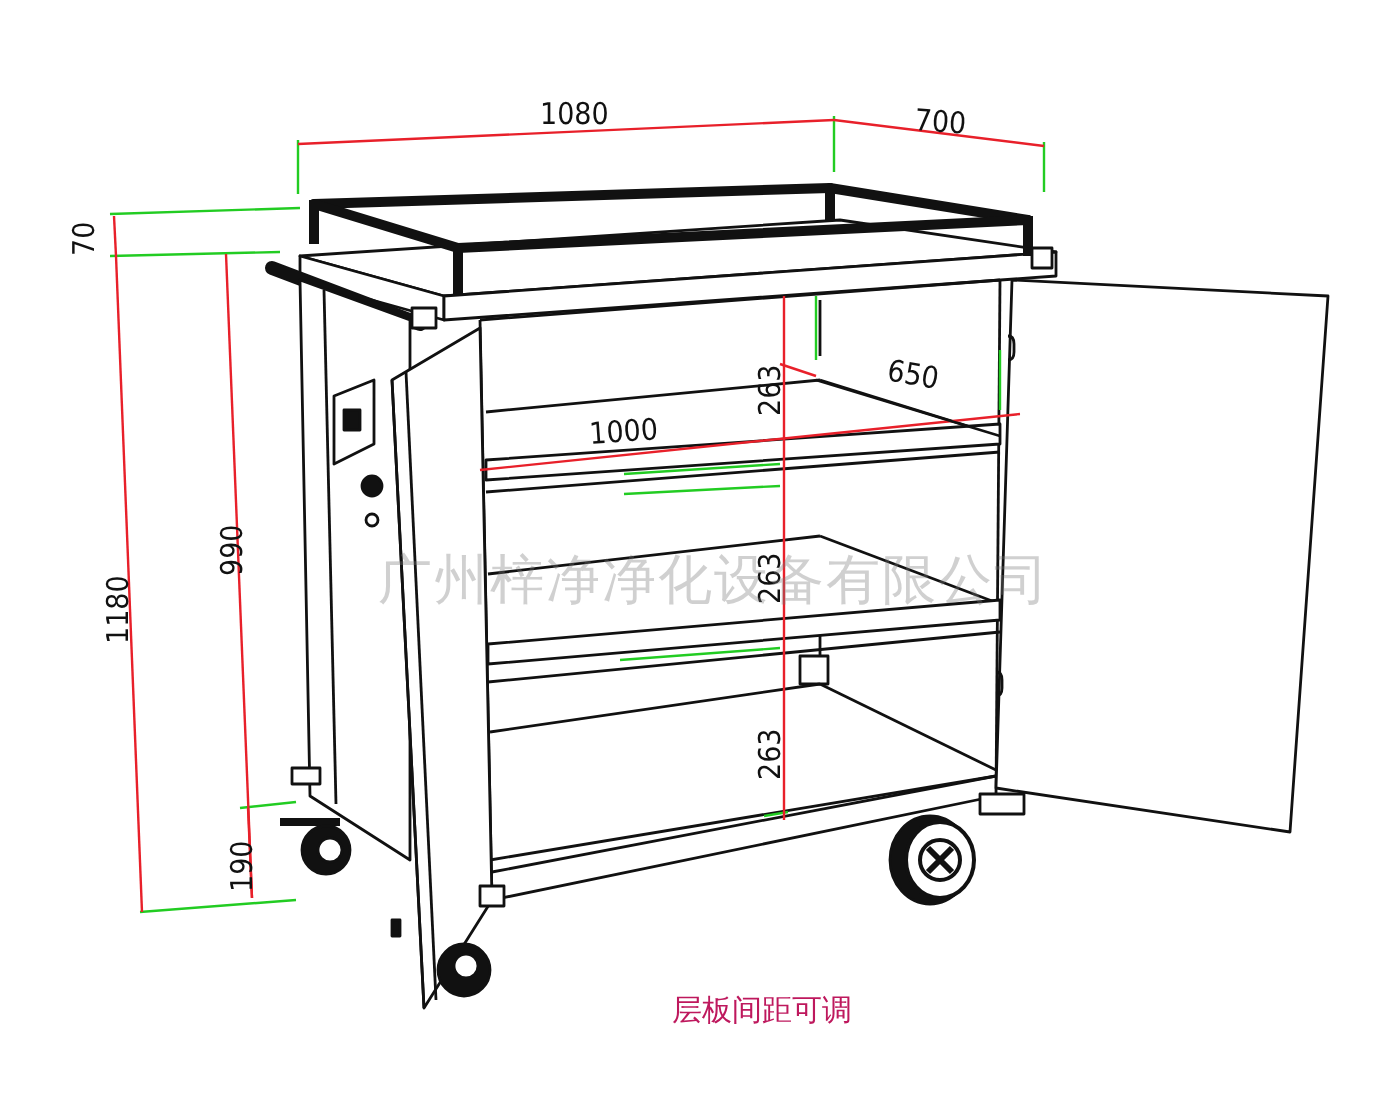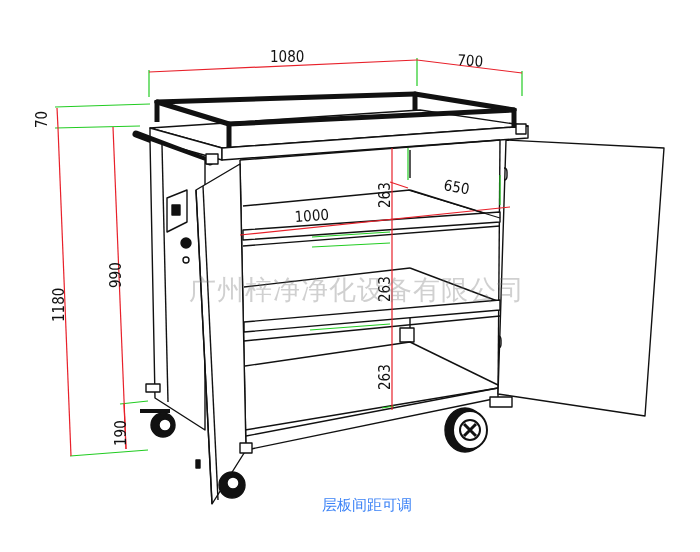--- a/index.html
+++ b/index.html
@@ -1,20 +1,20 @@
 <!DOCTYPE html>
 <html><head>
 <meta charset="utf-8">
 <style>
   html, body { margin: 0; padding: 0; background: #ffffff; }
   body { width: 700px; height: 552px; position: relative; overflow: hidden; font-family: "DejaVu Sans", sans-serif; }
   #drawing { position: absolute; left: 0; top: 0; width: 700px; height: 552px; }
   .dim-text { font-family: "DejaVu Sans Condensed", "DejaVu Sans", sans-serif; font-size: 15px; fill: #111; }
   .watermark { position: absolute; left: 158px; top: 272px; font-family: Liberation Sans, sans-serif; font-size: 27px; color: rgba(120,120,120,0.35); letter-spacing: 1px; white-space: nowrap; pointer-events: none; margin-left: 31px; }
-  .caption { position: absolute; left: 322px; top: 496px; font-family: Liberation Mono, monospace; font-size: 15px; color: #3b82f6; white-space: nowrap; }
+  .caption { position: absolute; left: 336px; top: 496px; font-family: Liberation Mono, monospace; font-size: 15px; color: #be185d; white-space: nowrap; }
 </style>
 </head>
 <body>
 
 <svg id="drawing" viewBox="0 0 700 552" xmlns="http://www.w3.org/2000/svg">
   <g fill="none" stroke="#111" stroke-width="1.4" stroke-linejoin="round">
 
     <g>
 
       <polygon points="150,128 420,110 528,126 222,148" fill="#fff"></polygon>

